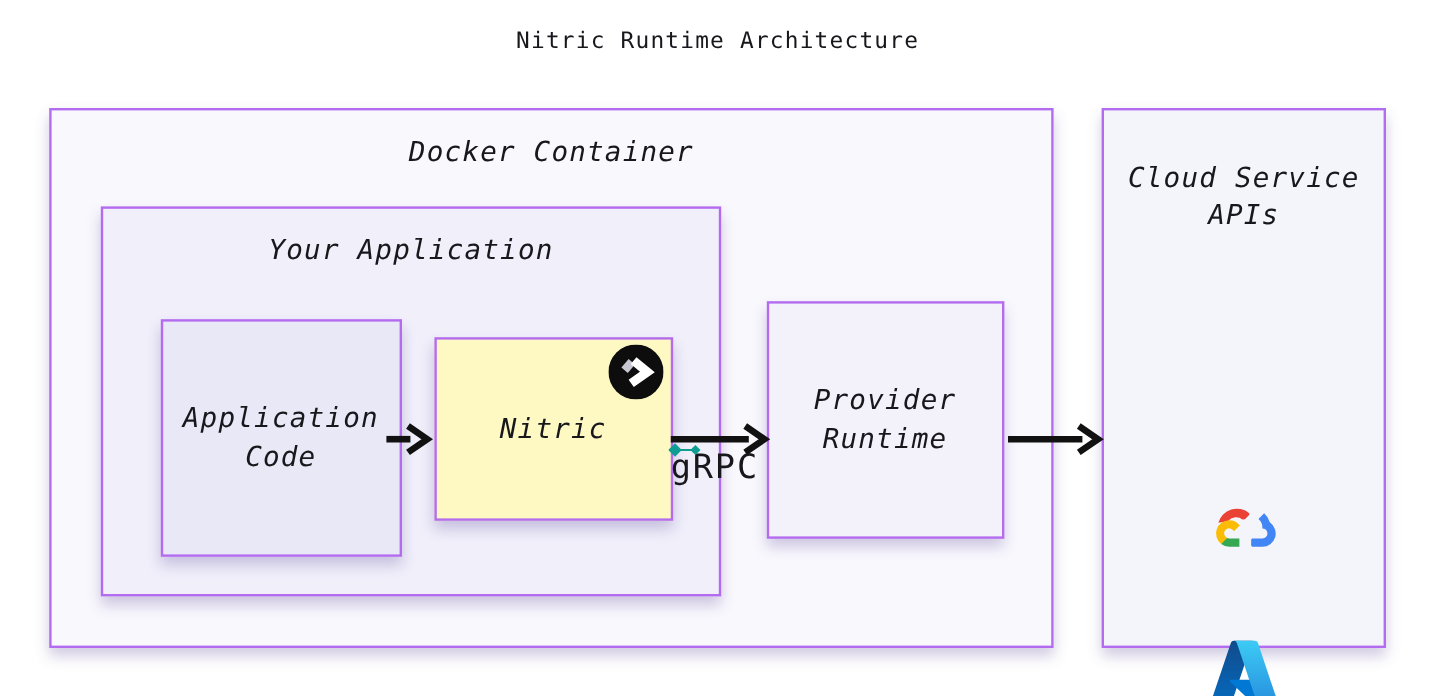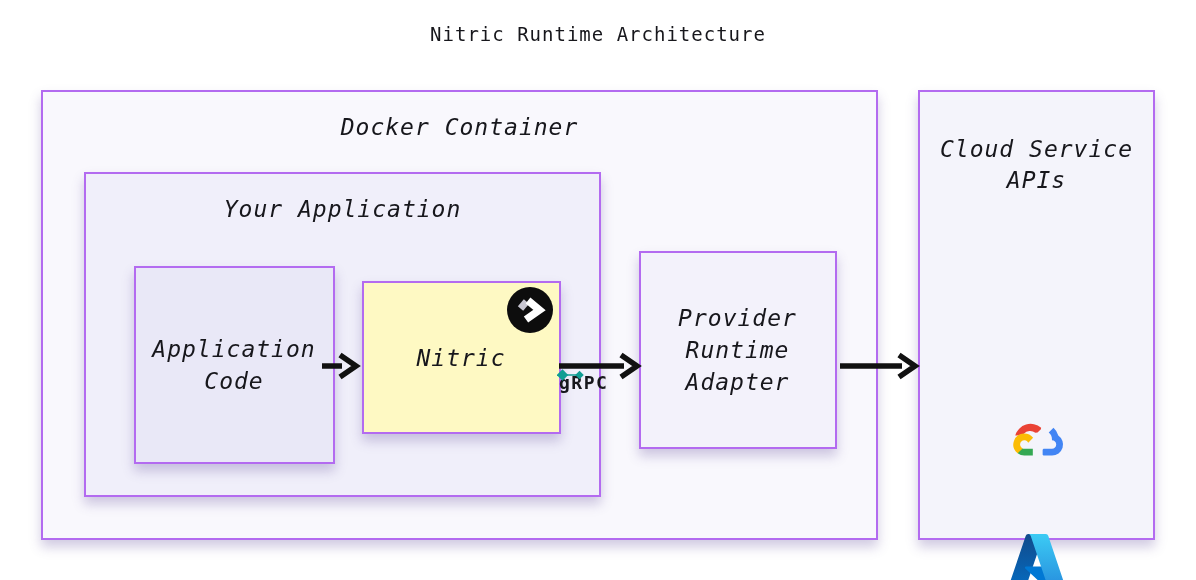--- a/index.html
+++ b/index.html
@@ -43,21 +43,21 @@
 
   .nitric-logo { position: absolute; left: 143.5px; top: 3.5px; width: 46px; height: 46px; }
 
   .arrows {
     position: absolute; left: 0; top: 0; width: 1196px; height: 580px;
     pointer-events: none; z-index: 10;
   }
 
   .grpc { position: absolute; left: 556px; top: 368px; z-index: 11; }
   .grpc-mark { position: absolute; left: 1px; top: 1px; }
-  .grpc-text { display: block; padding: 4px 0 0 3px; font-size: 18px; letter-spacing: 1.5px; font-weight: bold; }
+  .grpc-text { display: block; padding: 4px 0 0 3px; font-size: 28px; letter-spacing: 1.5px; }
 
   .logo-slot {
     position: absolute; left: 0; width: 100%;
     display: flex; flex-direction: column; align-items: center;
   }
   .aws-slot { top: 196px; }
   .gcp-slot { top: 321px; }
   .azure-slot { top: 435px; }
 
   .aws-word {
@@ -98,21 +98,20 @@
             <path d="M21 13.5 L32.5 23 L19 32.5" stroke="#ffffff" stroke-width="7.5" fill="none" stroke-linejoin="miter"></path>
           </svg>
         </span>
       </div>
     </div>
 
     <div class="pbox node provider">
       <div>
         <div>Provider</div>
         <div>Runtime</div>
-        <div>Adapter</div>
       </div>
     </div>
   </div>
 
   <div class="pbox cloud">
     <div class="box-label">
       <div>Cloud Service</div>
       <div>APIs</div>
     </div>
 

